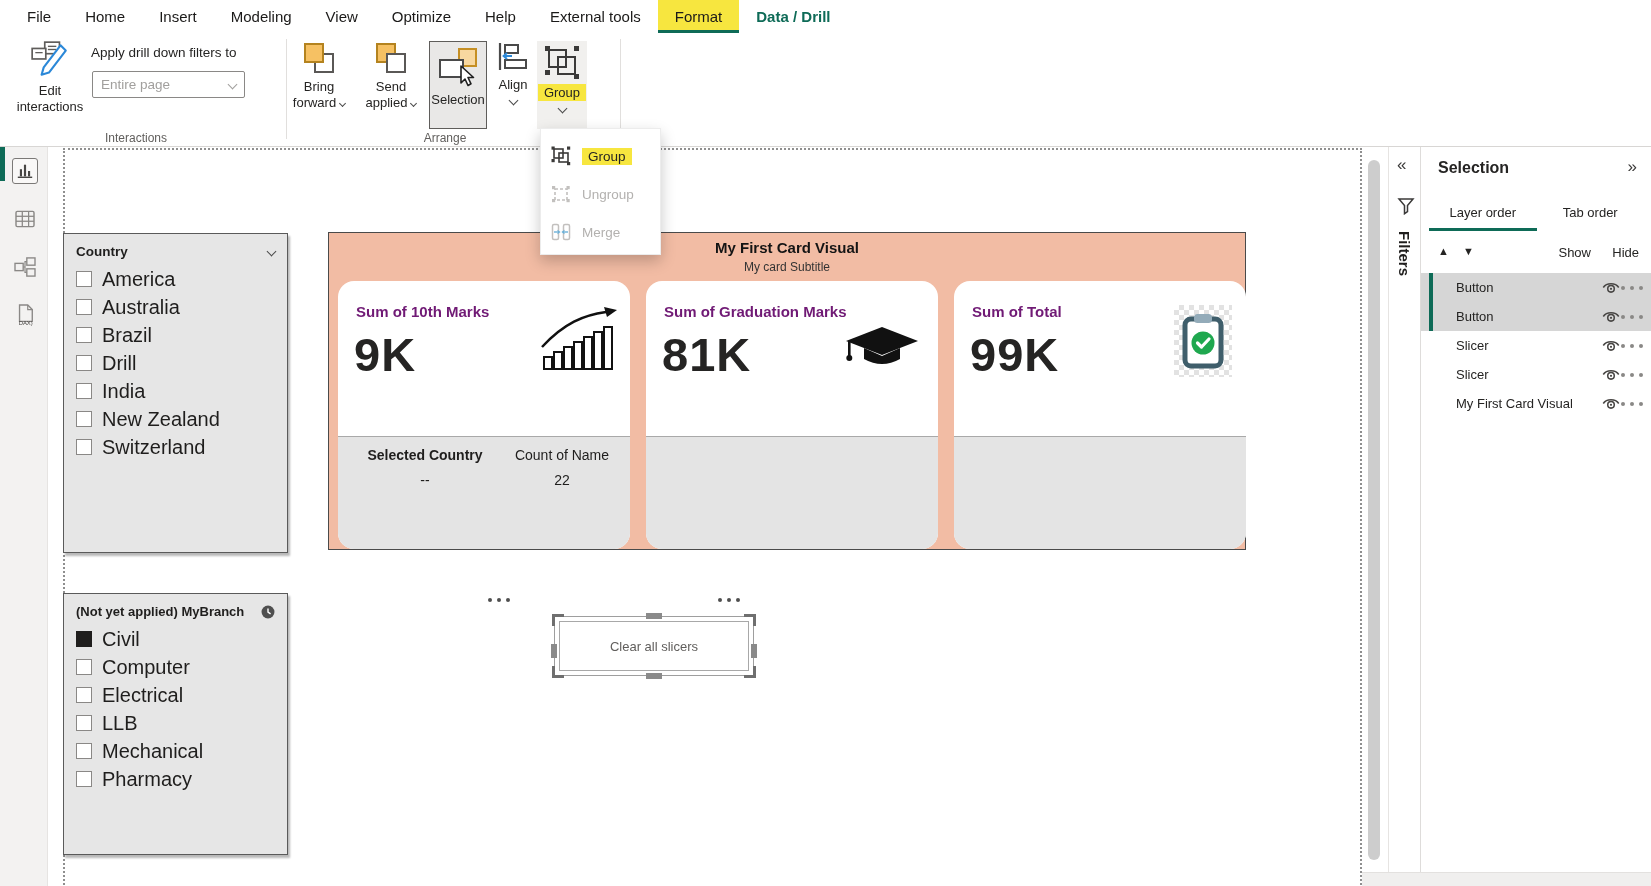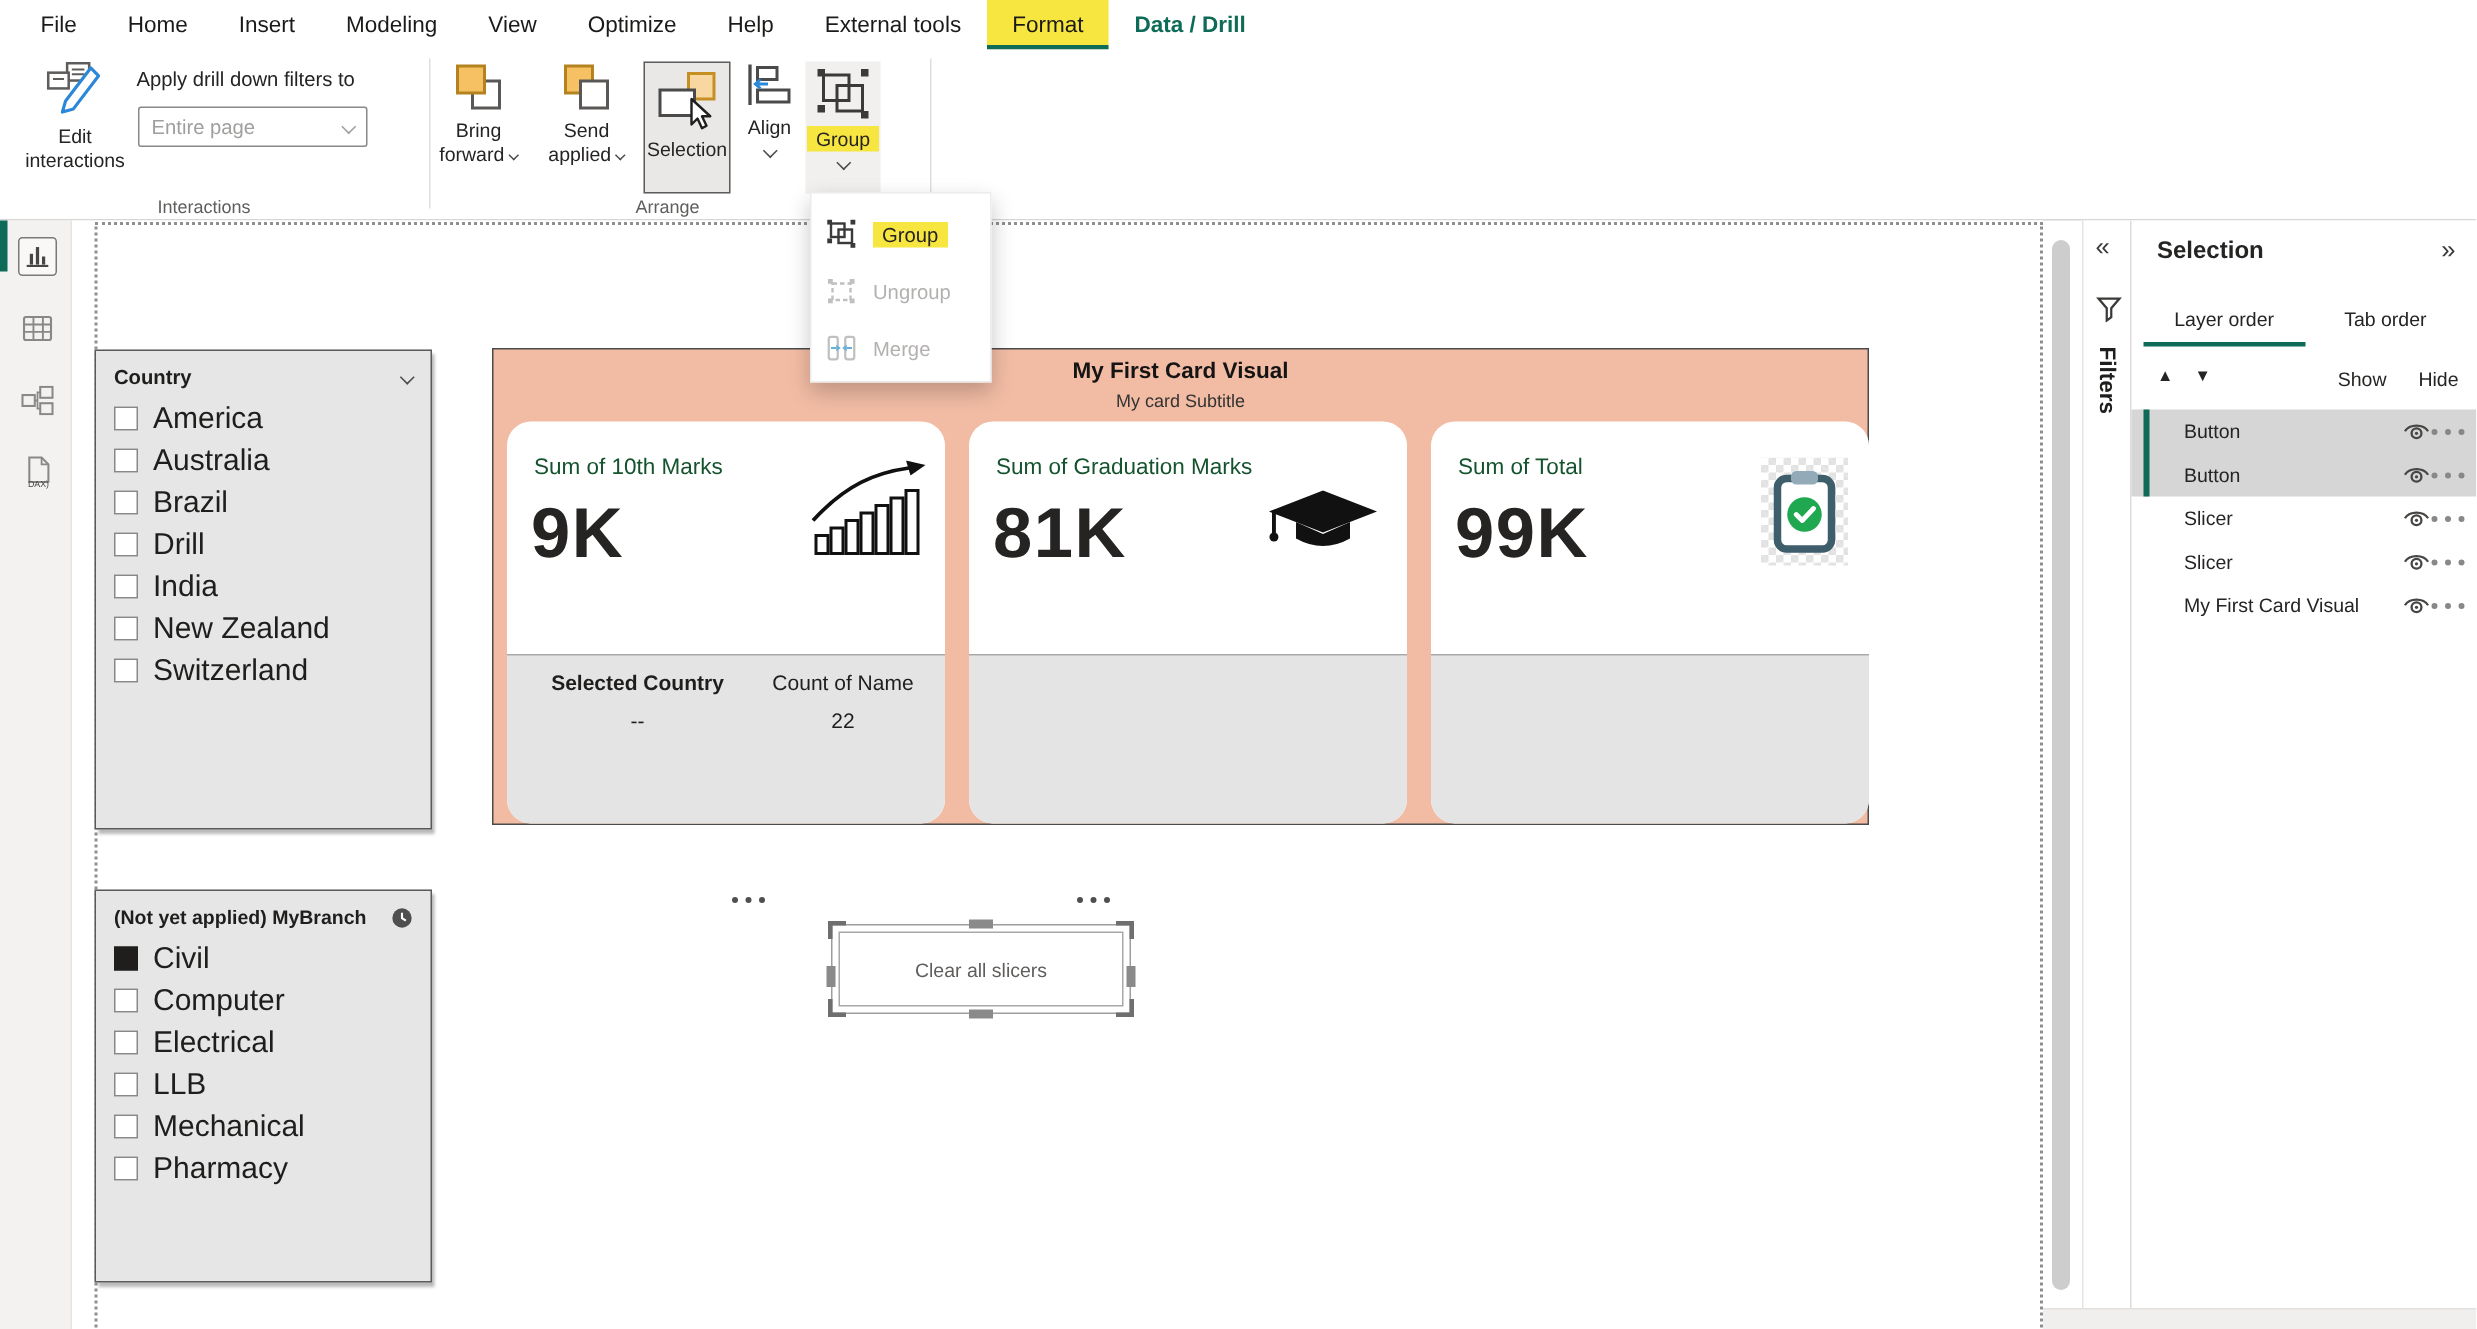--- a/index.html
+++ b/index.html
@@ -49,21 +49,21 @@
   .slicer-head { display:flex; align-items:center; justify-content:space-between; font-size:13.5px; font-weight:700; color:#1f1e1d; margin-bottom:6px; }
   .slicer-item { display:flex; align-items:center; gap:10px; height:28px; font-size:20px; color:#1f1e1d; }
   .cbox { width:16px; height:16px; border:1px solid #8a8886; background:#fff; flex:0 0 auto; }
   .cbox.checked { background:#1f1e1d; border-color:#1f1e1d; }
 
   
   #cardvisual { position:absolute; left:280px; top:85px; width:918px; height:318px; background:#f2bca4; border:1px solid #4a4a4a; }
   #cv-title { position:absolute; left:0; top:6px; width:100%; text-align:center; font-size:15px; font-weight:700; color:#141414; }
   #cv-subtitle { position:absolute; left:0; top:27px; width:100%; text-align:center; font-size:12px; color:#333; }
   .kcard { position:absolute; top:48px; width:292px; height:268px; background:#fff; border-radius:16px; overflow:hidden; }
-  .kcard .klabel { position:absolute; left:18px; top:22px; font-size:15px; color:#14532d; }
+  .kcard .klabel { position:absolute; left:18px; top:22px; font-size:15px; color:#701a75;font-weight:bold; }
   .kcard .kvalue { position:absolute; left:16px; top:46px; font-size:47px; font-weight:600; color:#252423; letter-spacing:1px; }
   .kcard .kicon { position:absolute; right:12px; top:26px; }
   .kgray { position:absolute; left:0; top:155px; width:100%; height:113px; background:#e4e4e4; border-top:1px solid #a9a9a9; }
   .kcol { position:absolute; top:10px; text-align:center; font-size:14px; color:#1f1e1d; }
   .kcol .kval { margin-top:9px; font-size:14px; font-weight:400; }
   .checker { width:58px; height:72px; display:flex; align-items:center; justify-content:center;
     background-color:#fff;
     background-image:linear-gradient(45deg,#e2e2e2 25%,transparent 25%,transparent 75%,#e2e2e2 75%),linear-gradient(45deg,#e2e2e2 25%,transparent 25%,transparent 75%,#e2e2e2 75%);
     background-size:10px 10px; background-position:0 0,5px 5px; }
 

